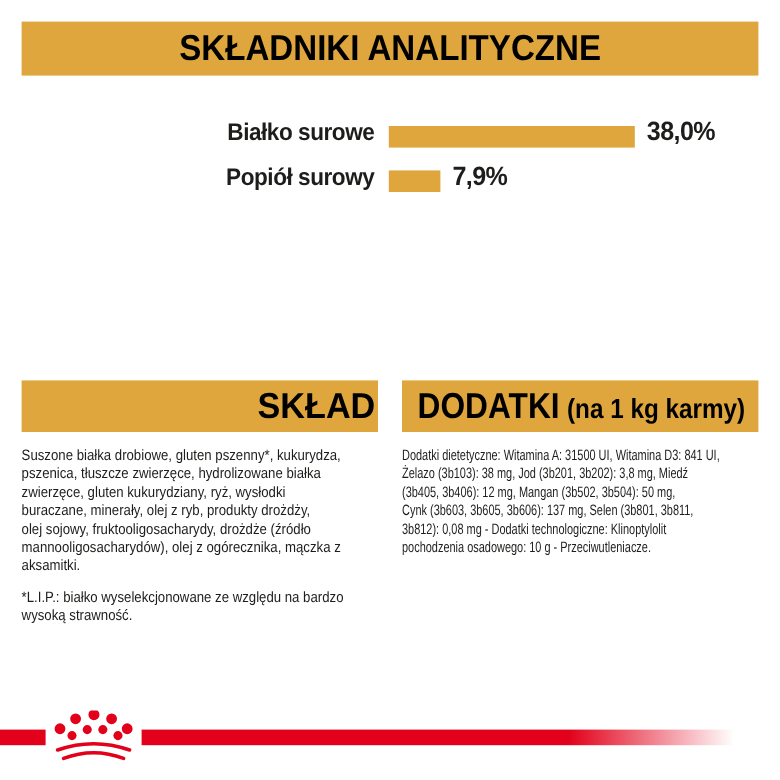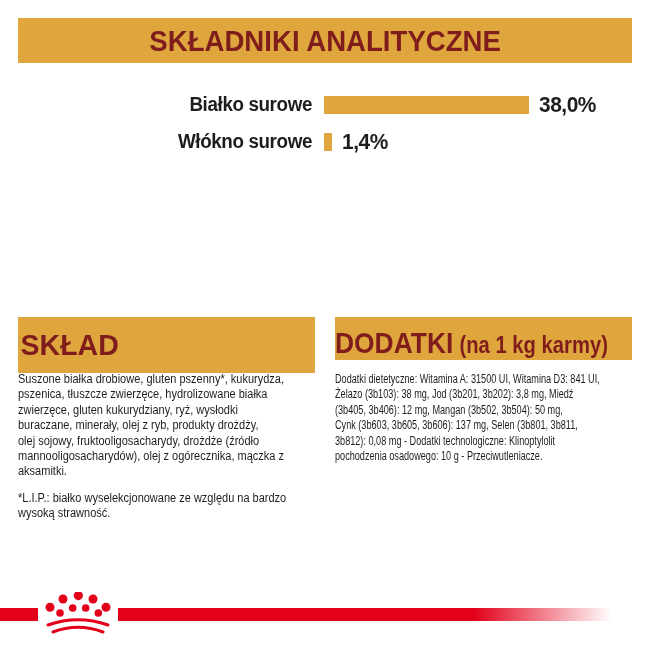--- a/index.html
+++ b/index.html
@@ -2,43 +2,43 @@
 <html><head>
 <meta charset="utf-8">
 <style>
   html,body { margin:0; padding:0; background:#ffffff; }
   .page {
     position:relative; width:650px; height:650px; background:#ffffff;
     font-family:"Liberation Sans", sans-serif; color:#1d1d1b; overflow:hidden;
   }
   
   .band {
-    position:absolute; background:#E0A63E; color:#7f1d1d;
+    position:absolute; background:#E0A63E; color:#000000;
     display:flex; align-items:center;
   }
   .band-top { left:18px; top:18px; width:614px; height:45px; justify-content:center; }
   .band-top .band-title {
     font-size:30px; font-weight:bold; letter-spacing:0px;
     transform:scaleX(0.92); transform-origin:center center; white-space:nowrap;
   }
-  .band-sklad { left:18px; top:317px; width:297px; height:56px; justify-content:flex-start; }
+  .band-sklad { left:18px; top:317px; width:297px; height:43px; justify-content:flex-end; }
   .band-sklad .band-title {
     font-size:30px; font-weight:bold; transform:scaleX(0.95); transform-origin:center center;
   }
-  .band-dodatki { left:335px; top:317px; width:297px; height:43px; box-sizing:border-box;align-items:flex-end; }
+  .band-dodatki { left:335px; top:317px; width:297px; height:43px; padding-left:13px; box-sizing:border-box; }
   .dodatki-line {
     display:flex; align-items:baseline; gap:7px; white-space:nowrap;
     transform:scaleX(0.88); transform-origin:left center;
   }
   .dodatki-line .t1 { font-size:30px; font-weight:bold; }
   .dodatki-line .t2 { font-size:23px; font-weight:bold; }
 
   
   .chart { position:absolute; left:0; top:86px; width:650px; }
-  .chart-row { display:flex; align-items:center; height:37px; }
+  .chart-row { display:flex; align-items:flex-end; height:37px; }
   .chart-label {
     width:312px; text-align:right; font-size:20px; font-weight:bold;
     letter-spacing:-0.4px; color:#1d1d1b; white-space:nowrap;
     transform:scaleX(0.94); transform-origin:right center;
   }
   .chart-bar { height:18px; margin-left:12px; background:#E0A63E; }
   .chart-value {
     margin-left:10px; font-size:22px; font-weight:bold; letter-spacing:-0.5px; color:#1d1d1b;
     transform:scaleX(0.95); transform-origin:left center;
   }
@@ -70,23 +70,23 @@
     <div class="band-title">SKŁADNIKI ANALITYCZNE</div>
   </div>
 
   <div class="chart" id="chart-rows">
       <div class="chart-row">
         <div class="chart-label">Białko surowe</div>
         <div class="chart-bar" style="width: 205px; background: rgb(224, 166, 62);"></div>
         <div class="chart-value">38,0%</div>
       </div>
       <div class="chart-row">
-        <div class="chart-label">Włókno surowe</div>
-        <div class="chart-bar" style="width: 8px; background: rgb(224, 166, 62);"></div>
-        <div class="chart-value">1,4%</div>
+        <div class="chart-label">Popiół surowy</div>
+        <div class="chart-bar" style="width: 43px; background: rgb(224, 166, 62);"></div>
+        <div class="chart-value">7,9%</div>
       </div>
     </div>
 
   <div class="band band-sklad">
     <div class="band-title">SKŁAD</div>
   </div>
   <div class="body-text sklad-body">Suszone białka drobiowe, gluten pszenny*, kukurydza,
 pszenica, tłuszcze zwierzęce, hydrolizowane białka
 zwierzęce, gluten kukurydziany, ryż, wysłodki
 buraczane, minerały, olej z ryb, produkty drożdży,

